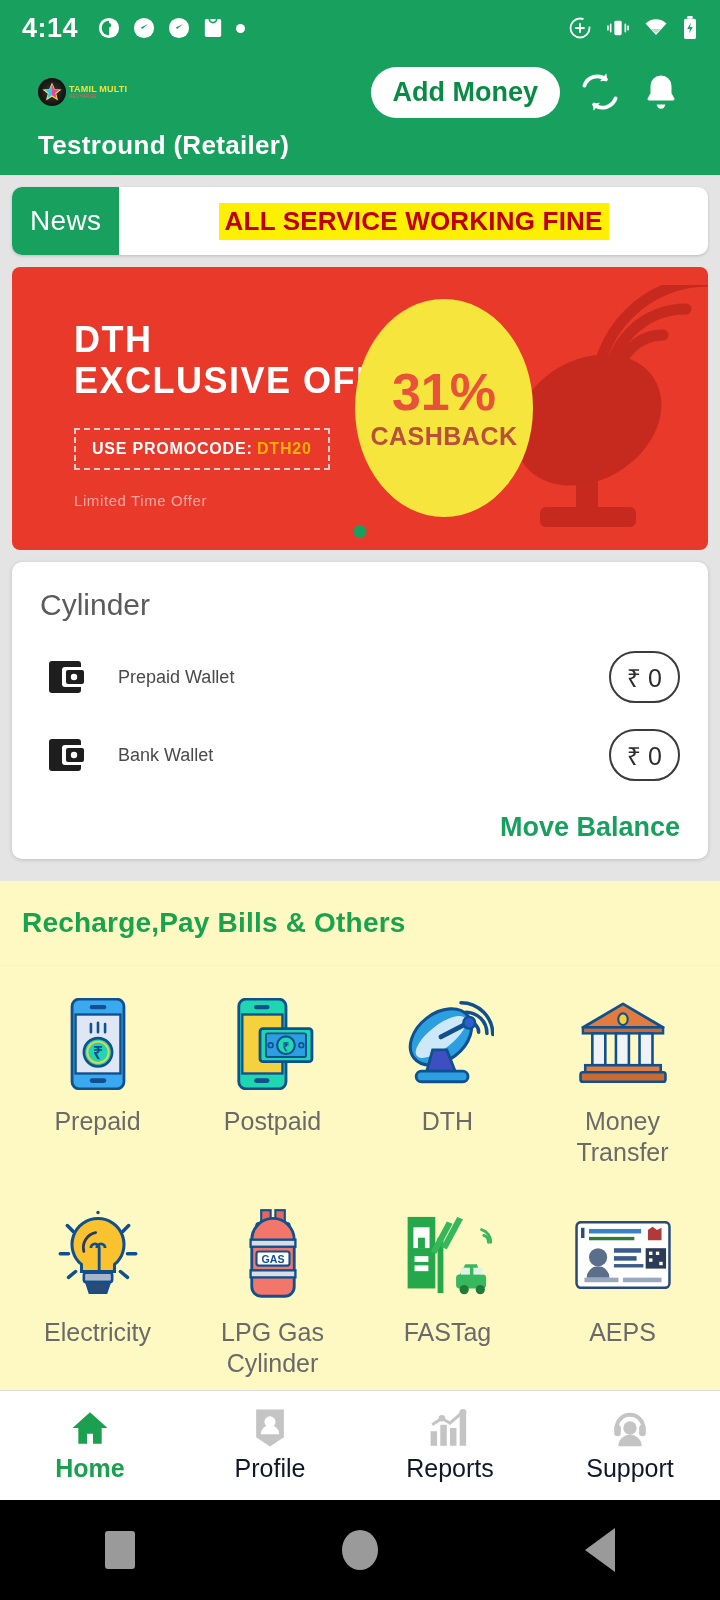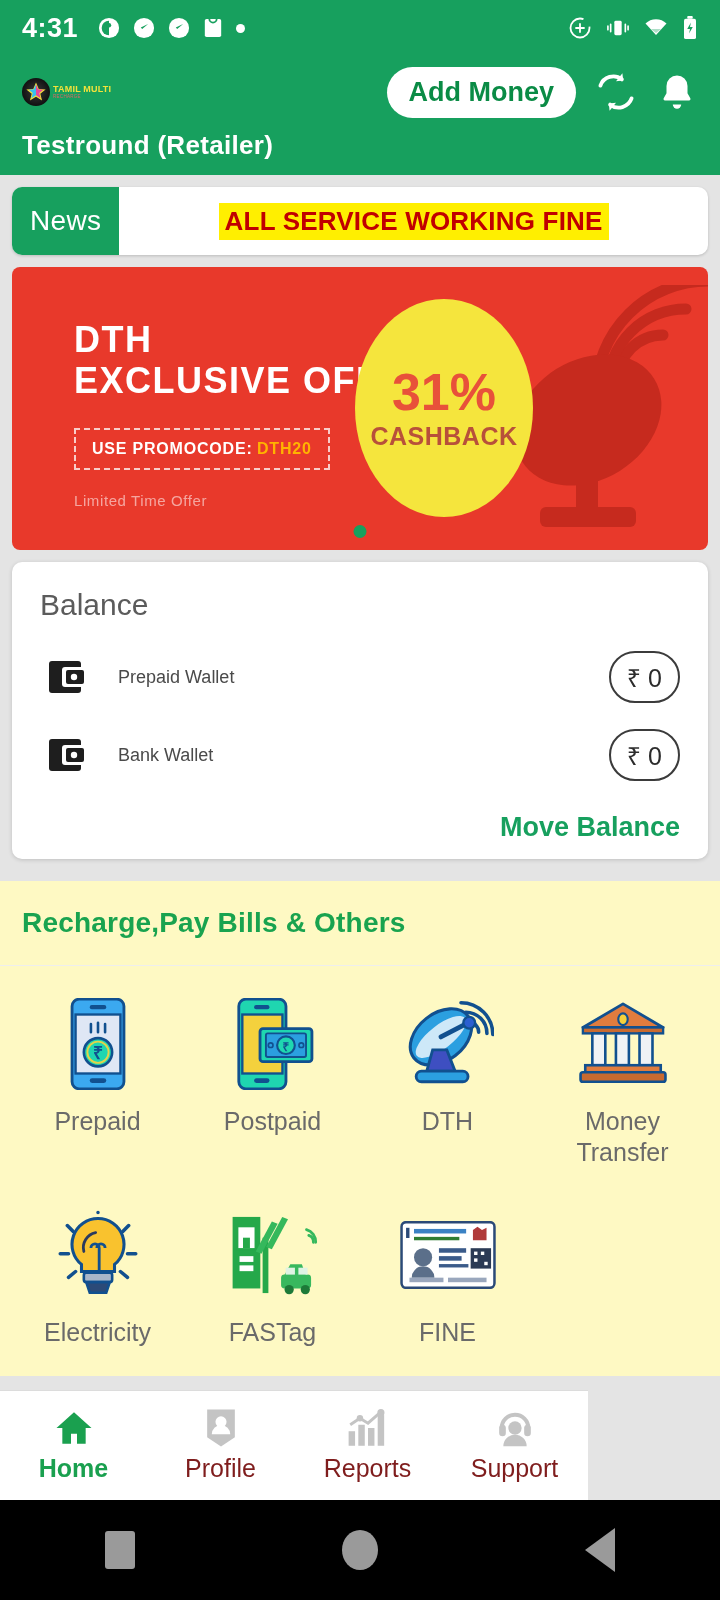--- a/index.html
+++ b/index.html
@@ -16,21 +16,21 @@
     height: 56px; background: #17a05e;
     display: flex; align-items: center; padding: 0 22px;
   }
   .sb-time { color: #fff; font-size: 27px; font-weight: bold; letter-spacing: .5px; }
   .sb-left-icons { display: flex; align-items: center; gap: 13px; margin-left: 20px; }
   .sb-right { margin-left: auto; display: flex; align-items: center; gap: 14px; }
   .sb-ico { display: block; }
   .sb-dot { width: 9px; height: 9px; border-radius: 50%; background: #fff; }
 
   
-  .header { background: #17a05e; padding: 0 22px 14px; }
+  .header { background: #17a05e; padding: 0 38px 14px; }
   .header-row { display: flex; align-items: center; height: 72px; }
   .logo { display: flex; align-items: center; gap: 3px; }
   .logo-star {
     width: 28px; height: 28px; border-radius: 50%;
     background: radial-gradient(circle at 50% 50%, #3a3a3a 0%, #111 70%);
     display: flex; align-items: center; justify-content: center;
     position: relative;
   }
   .logo-star svg { display: block; }
   .logo-text { display: flex; flex-direction: column; line-height: 1; }
@@ -140,29 +140,29 @@
     cursor: pointer; padding: 10px 4px 18px;
   }
   .svc-ico { height: 92px; display: flex; align-items: center; justify-content: center; }
   .svc-label {
     margin-top: 16px; font-size: 25px; color: #6a6a6a;
     text-align: center; line-height: 1.22;
   }
 
   
   .bottomnav {
-    position: absolute; left: 0; bottom: 100px; width: 588px; height: 110px;
+    position: absolute; left: 0; bottom: 100px; width: 720px; height: 110px;
     background: #fff; border-top: 1px solid #dcdcdc;
     display: flex; align-items: center;
   }
   .nav-item {
     flex: 1; display: flex; flex-direction: column; align-items: center;
     gap: 6px; cursor: pointer;
   }
-  .nav-label { font-size: 25px; color: #7f1d1d; }
+  .nav-label { font-size: 25px; color: #0f172a; }
   .nav-item.active .nav-label { color: #1aa04f; font-weight: bold; }
 
   
   .sysnav {
     position: absolute; left: 0; bottom: 0; width: 720px; height: 100px;
     background: #000; display: flex; align-items: center; justify-content: space-around;
   }
   .sys-btn { cursor: pointer; display: flex; align-items: center; justify-content: center; width: 120px; }
   .sys-square { width: 30px; height: 38px; background: #9a9a9a; border-radius: 3px; }
   .sys-circle { width: 36px; height: 40px; background: #9a9a9a; border-radius: 50%; }
@@ -171,21 +171,21 @@
     border-top: 22px solid transparent; border-bottom: 22px solid transparent;
     border-right: 30px solid #9a9a9a;
   }
 </style>
 </head>
 <body>
 
 <div id="app">
 
   <div class="statusbar">
-    <div class="sb-time">4:31</div>
+    <div class="sb-time">4:14</div>
     <div class="sb-left-icons">
       <svg class="sb-ico" width="22" height="22" viewBox="0 0 24 24">
         <circle cx="12" cy="12" r="11" fill="#fff"></circle>
           <path d="M12 4a8 8 0 000 16z" fill="#17a05e"></path>
         <circle cx="12" cy="9" r="2.4" fill="#17a05e"></circle>
       </svg>
       <svg class="sb-ico" width="22" height="22" viewBox="0 0 24 24">
         <circle cx="12" cy="12" r="11" fill="#fff"></circle>
           <path d="M16.5 7.5L10 13l-1.5-1.5z" fill="#17a05e"></path>
       </svg>
@@ -285,21 +285,21 @@
       <div class="b-circle">
         <div class="b-pct">31%</div>
         <div class="b-cash">CASHBACK</div>
       </div>
       <div class="b-dot"></div>
     </div>
   </div>
 
   <div class="bal-wrap">
     <div class="bal-card">
-      <div class="bal-title">Balance</div>
+      <div class="bal-title">Cylinder</div>
 
       <div class="bal-row">
         <svg class="wallet-ico" width="42" height="36" viewBox="0 0 42 36">
           <rect x="1" y="2" width="32" height="32" rx="3" fill="#1e1e1e"></rect>
           <rect x="14" y="8" width="22" height="20" rx="3" fill="#fff"></rect>
           <rect x="18" y="11" width="18" height="14" rx="2" fill="#1e1e1e"></rect>
           <circle cx="26" cy="18" r="3.2" fill="#fff"></circle>
         </svg>
         <div class="bal-name">Prepaid Wallet</div>
         <div class="bal-pill">₹ 0</div>
@@ -409,20 +409,36 @@
             <g fill="none" stroke="#11508f" stroke-width="2.4">
               <path d="M30 33a3.5 3.5 0 117 0v20M42 33a3.5 3.5 0 10-7 0"></path>
             </g>
             <rect x="24" y="54" width="24" height="8" rx="2" fill="#a9b6c9" stroke="#11508f" stroke-width="2.2"></rect>
             <path d="M26 62h20l-3 9H29z" fill="#2b4a78" stroke="#11508f" stroke-width="2.2"></path>
           </svg>
         </div>
         <div class="svc-label">Electricity</div>
       </div>
 
+      <div class="svc-item">
+        <div class="svc-ico">
+          <svg width="64" height="92" viewBox="0 0 54 78">
+            <rect x="17" y="1" width="8" height="12" fill="#e8655a" stroke="#11508f" stroke-width="1.8"></rect>
+            <rect x="29" y="1" width="8" height="12" fill="#e8655a" stroke="#11508f" stroke-width="1.8"></rect>
+            <rect x="13" y="12" width="28" height="8" rx="2" fill="#e8655a" stroke="#11508f" stroke-width="2"></rect>
+            <path d="M9 26a18 18 0 0136 0v40a8 8 0 01-8 8H17a8 8 0 01-8-8z" fill="#f2766a" stroke="#11508f" stroke-width="2.4"></path>
+            <rect x="8" y="26" width="38" height="6" fill="#d9dde6" stroke="#11508f" stroke-width="2"></rect>
+            <rect x="8" y="52" width="38" height="6" fill="#d9dde6" stroke="#11508f" stroke-width="2"></rect>
+            <rect x="13" y="36" width="28" height="12" rx="2" fill="#fff" stroke="#11508f" stroke-width="1.8"></rect>
+            <text x="27" y="45.5" font-size="9" font-weight="bold" fill="#11508f" text-anchor="middle" font-family="'Liberation Sans',sans-serif">GAS</text>
+          </svg>
+        </div>
+        <div class="svc-label">LPG Gas
+Cylinder</div>
+      </div>
 
       <div class="svc-item">
         <div class="svc-ico">
           <svg width="90" height="92" viewBox="0 0 78 78">
             <rect x="4" y="6" width="24" height="62" fill="#25a84a"></rect>
             <rect x="8" y="14" width="16" height="20" fill="#fff" stroke="#25a84a" stroke-width="2"></rect>
             <rect x="13" y="24" width="6" height="9" fill="#25a84a"></rect>
             <rect x="10" y="40" width="12" height="5" fill="#fff"></rect>
             <rect x="10" y="48" width="12" height="5" fill="#fff"></rect>
             <rect x="30" y="24" width="5" height="48" fill="#25a84a"></rect>
@@ -464,21 +480,21 @@
             <g fill="#fff">
               <rect x="65" y="27" width="3" height="3"></rect>
                 <rect x="71" y="27" width="3" height="3"></rect>
               <rect x="65" y="33" width="3" height="3"></rect>
                 <rect x="74" y="36" width="3" height="3"></rect>
             </g>
             <rect x="8" y="50" width="30" height="4" fill="#9aa7bd"></rect>
             <rect x="42" y="50" width="34" height="4" fill="#9aa7bd"></rect>
           </svg>
         </div>
-        <div class="svc-label">FINE</div>
+        <div class="svc-label">AEPS</div>
       </div>
 
     </div>
   </div>
 
   <div class="bottomnav">
     <div class="nav-item active">
       <svg width="42" height="40" viewBox="0 0 24 24">
         <path d="M12 2.5L1.5 12H5v9.5h5.2v-6h3.6v6H19V12h3.5z" fill="#1aa04f"></path>
       </svg>

